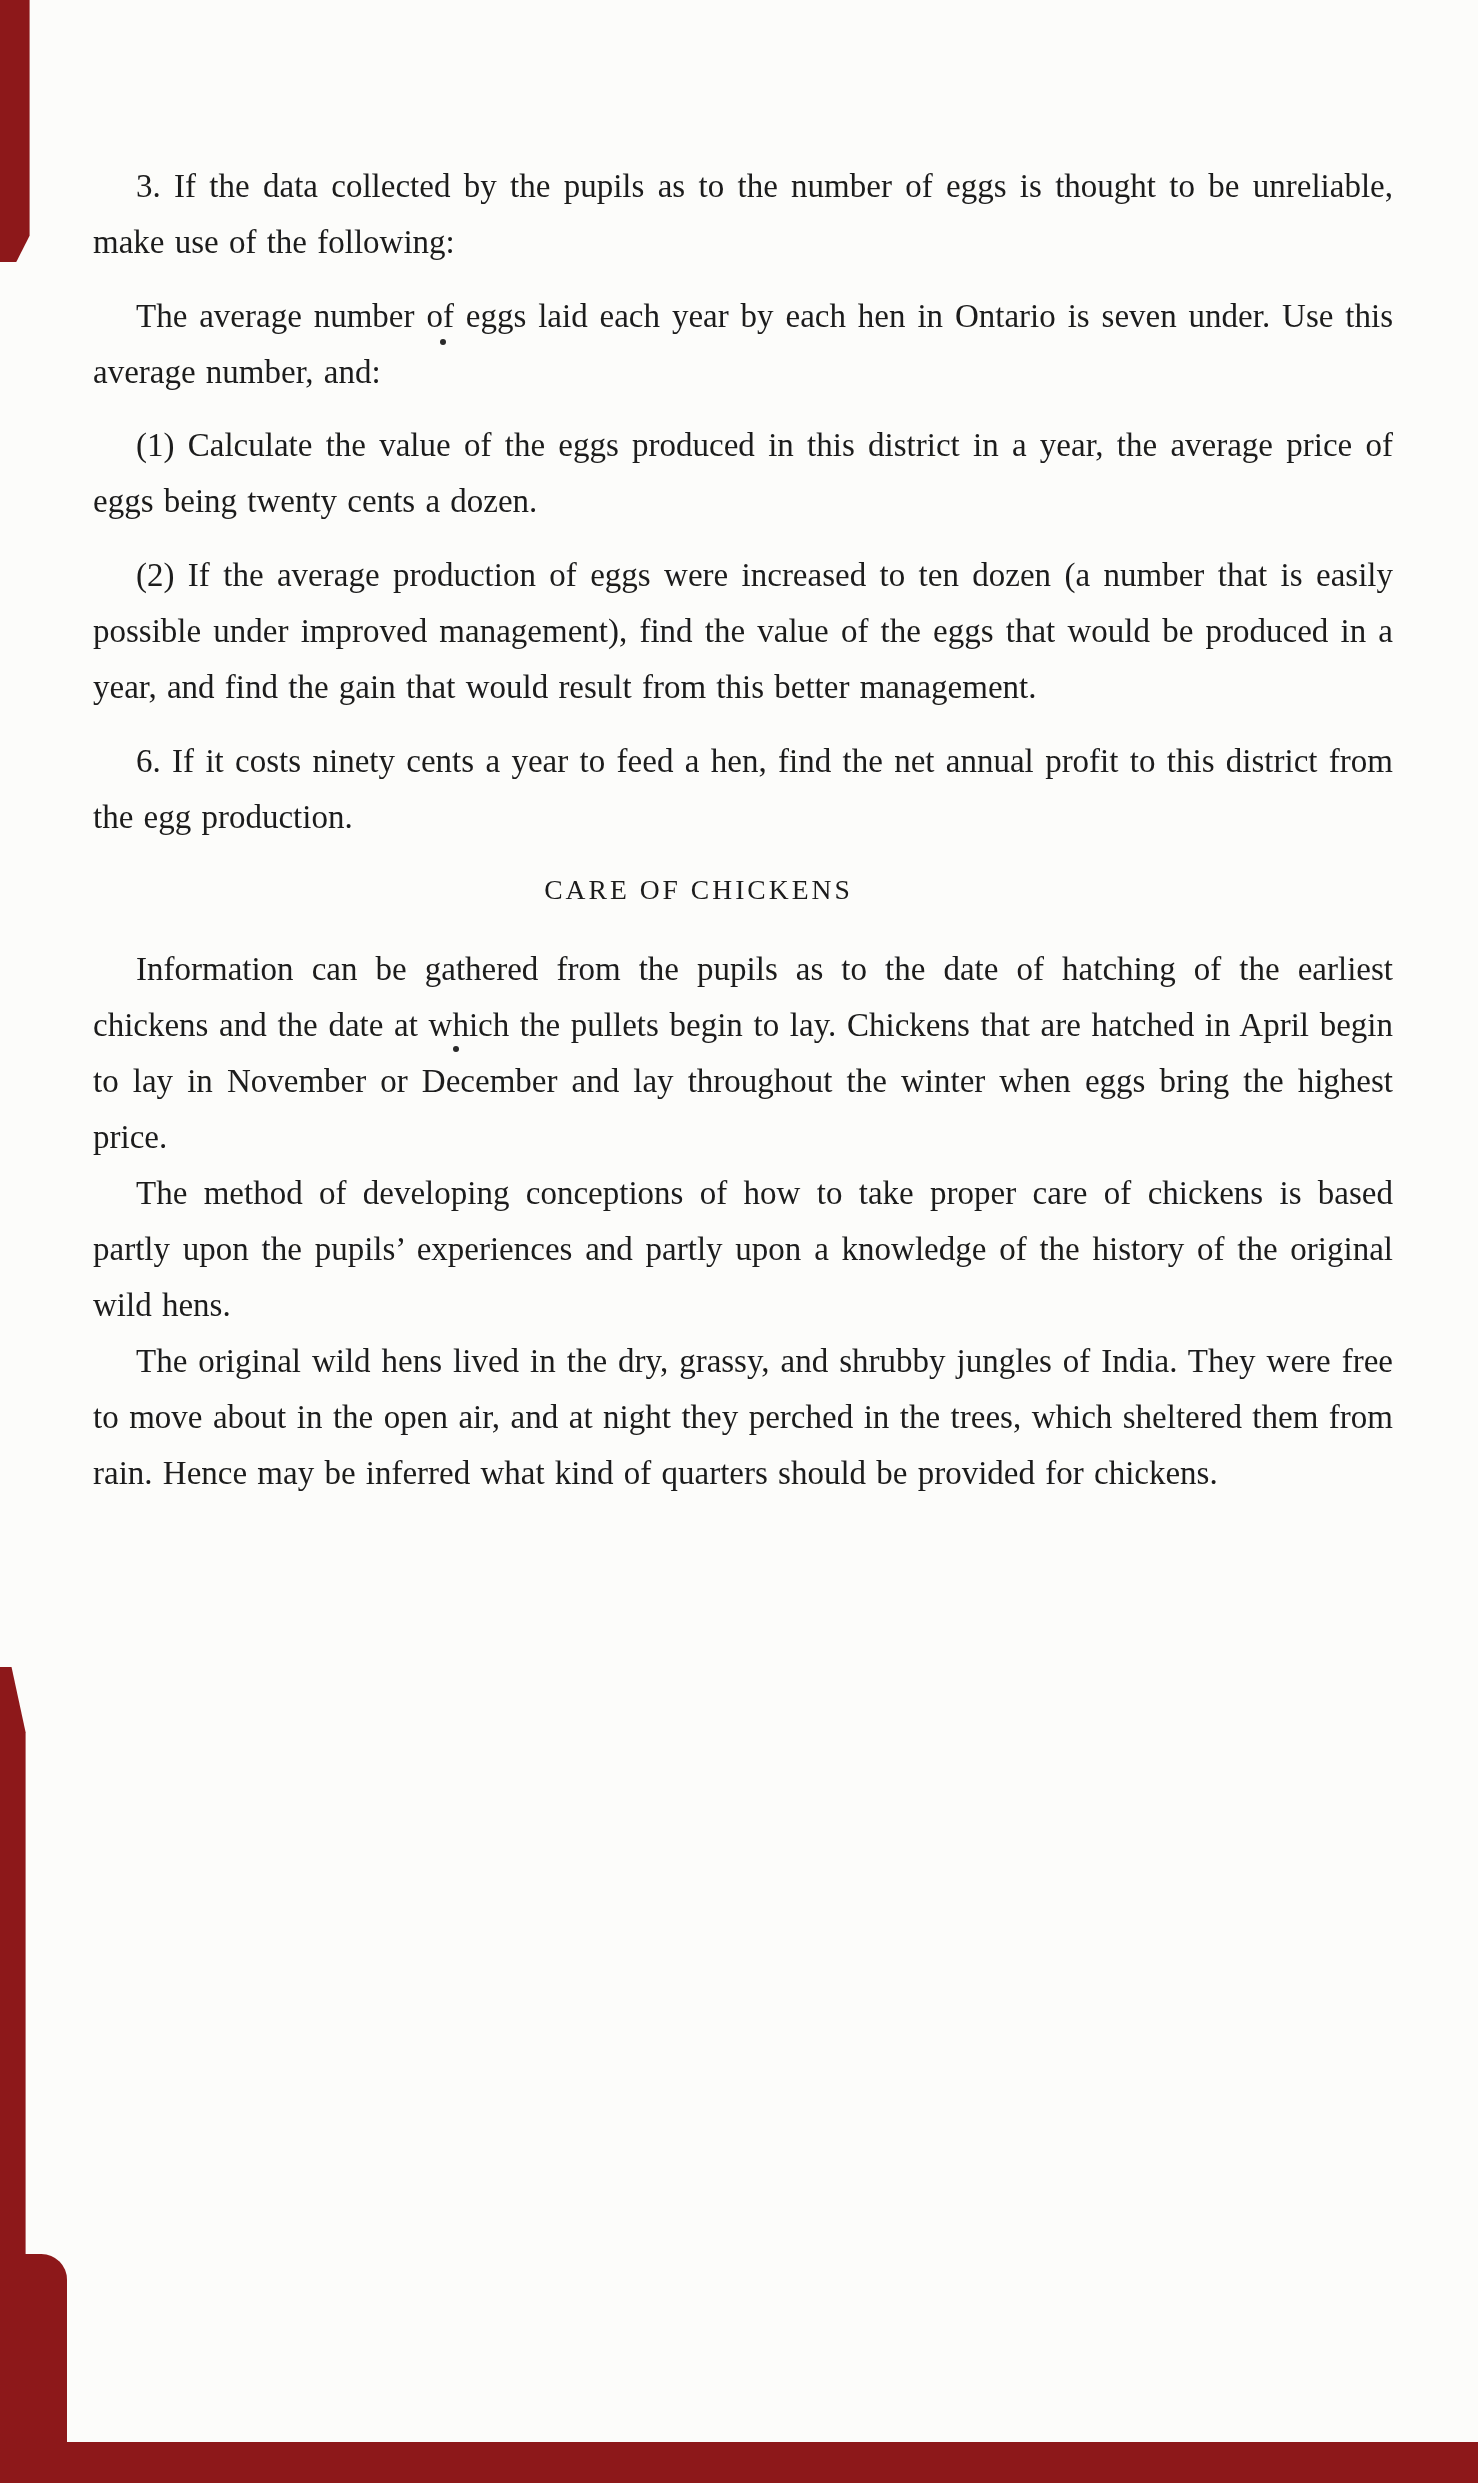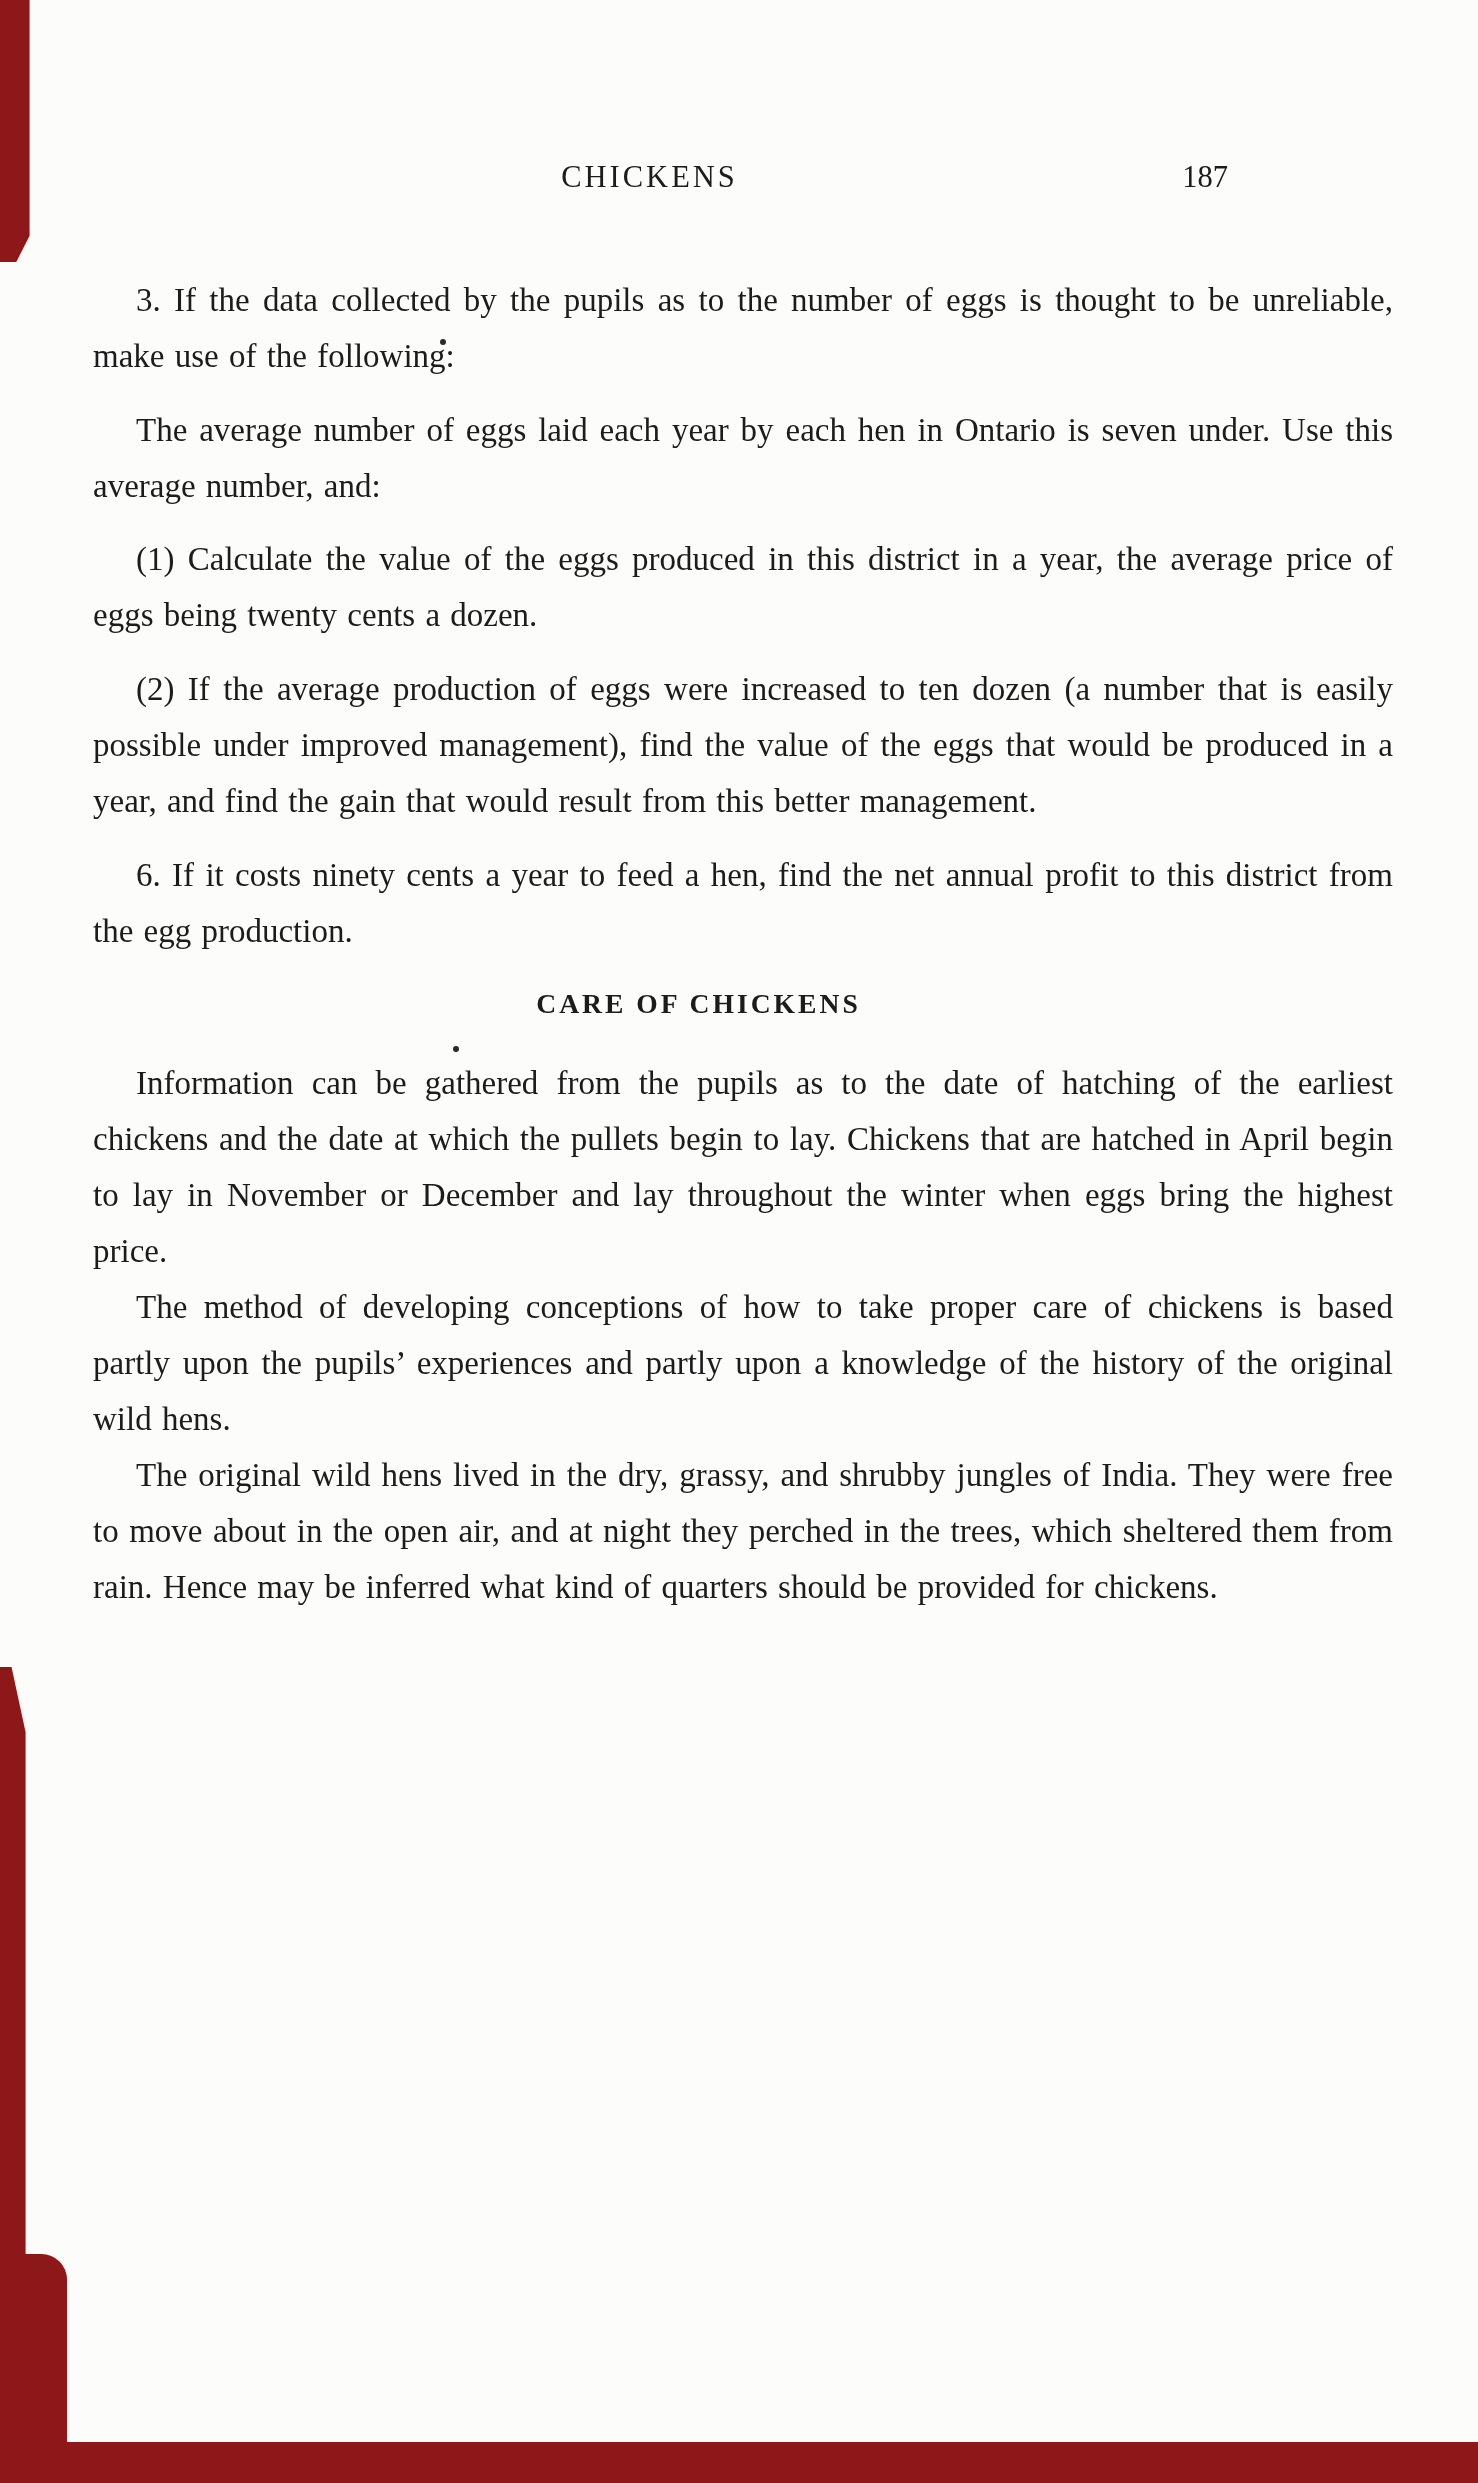--- a/index.html
+++ b/index.html
@@ -60,21 +60,21 @@
     margin: 0;
     text-indent: 43px;
     word-spacing: 2px;
   }
   p.para.spaced { margin-bottom: 17.7px; }
   .section-heading {
     margin: 25.6px 0 31.5px 0;
     padding-right: 89px;
     text-align: center;
     font-size: 27.6px;
-    font-weight: bold;
+    font-weight: normal;
     letter-spacing: 3px;
     line-height: 39px;
   }
 
   
   .artifact { position: absolute; background: var(--artifact-red); }
   .strip-top-left {
     left: 0; top: 0;
     width: 29.6px; height: 262px;
     clip-path: polygon(0 0, 100% 0, 100% 90%, 55% 100%, 0 100%);
@@ -110,24 +110,20 @@
 
   <div class="artifact strip-top-left"></div>
   <div class="artifact strip-bottom-left"></div>
   <div class="artifact corner-bottom-left"></div>
   <div class="artifact bar-bottom"></div>
   <div class="speck speck-1"></div>
   <div class="speck speck-2"></div>
 
   <div class="content">
 
-    <div class="header">
-      <div class="running-head">CHICKENS</div>
-      <div class="folio">187</div>
-    </div>
 
     <p class="para spaced">3. If the data collected by the pupils as to the number of eggs is thought to be unreliable, make use of the following:</p>
 
     <p class="para spaced">The average number of eggs laid each year by each hen in Ontario is seven under.  Use this average number, and:</p>
 
     <p class="para spaced">(1) Calculate the value of the eggs produced in this district in a year, the average price of eggs being twenty cents a dozen.</p>
 
     <p class="para spaced">(2) If the average production of eggs were increased to ten dozen (a number that is easily possible under improved management), find the value of the eggs that would be produced in a year, and find the gain that would result from this better management.</p>
 
     <p class="para spaced">6. If it costs ninety cents a year to feed a hen, find the net annual profit to this district from the egg production.</p>

